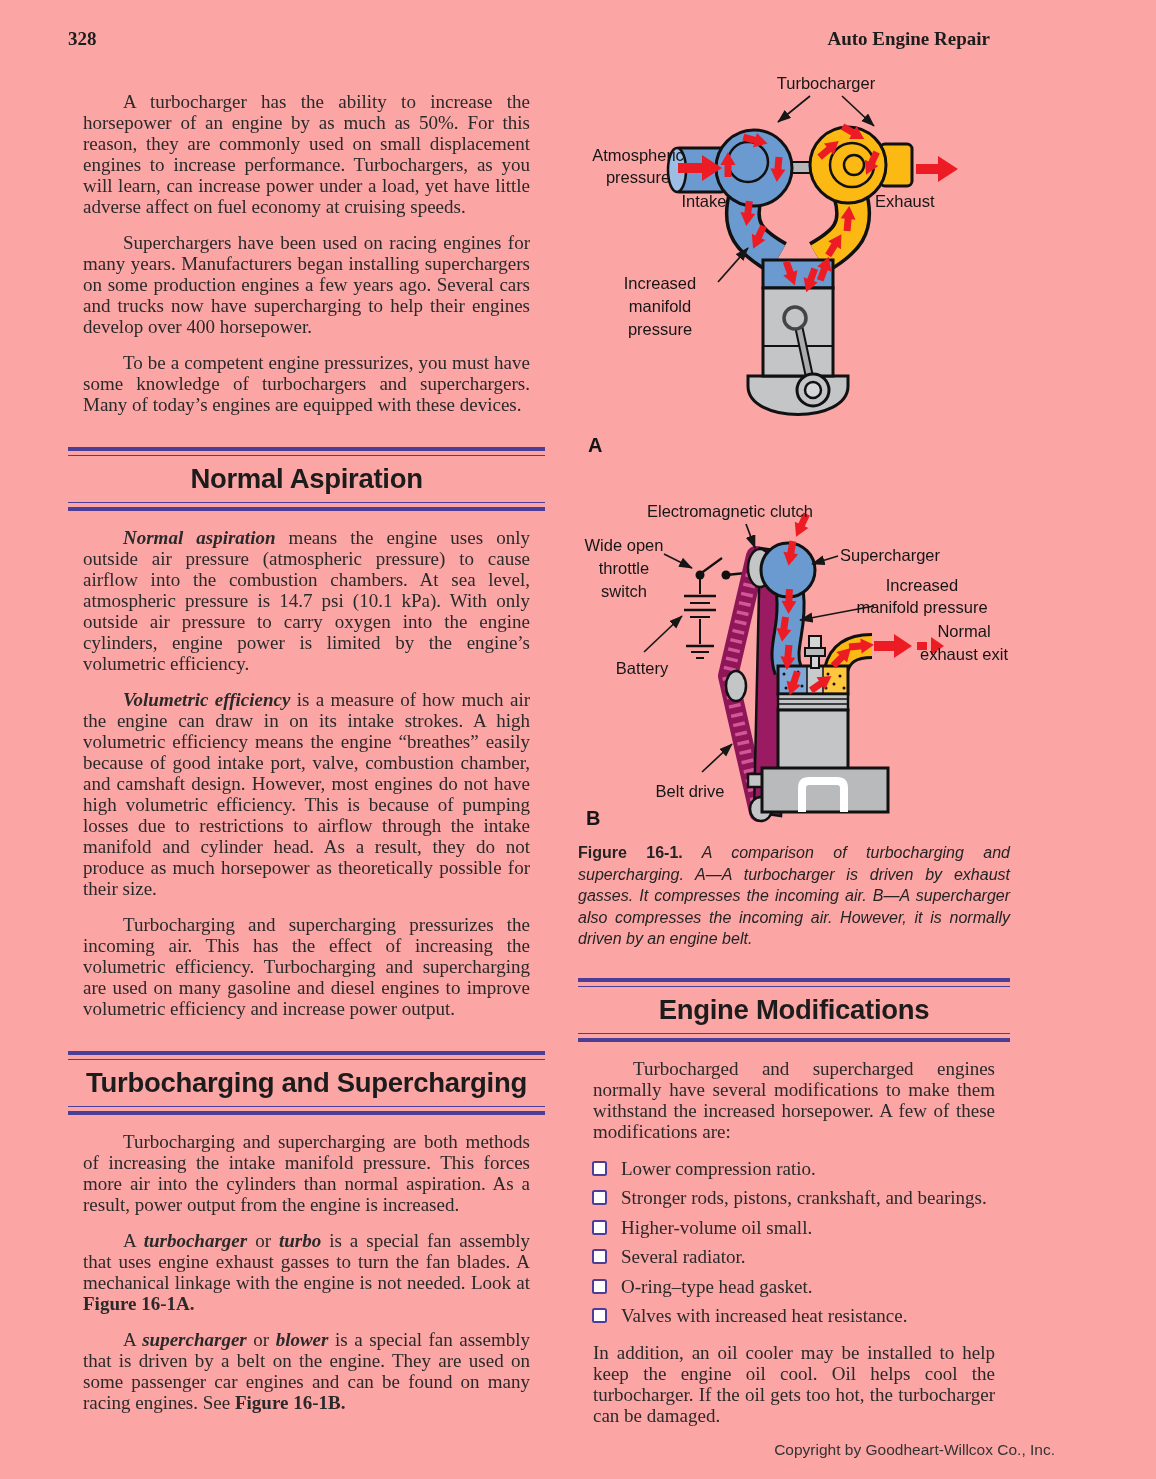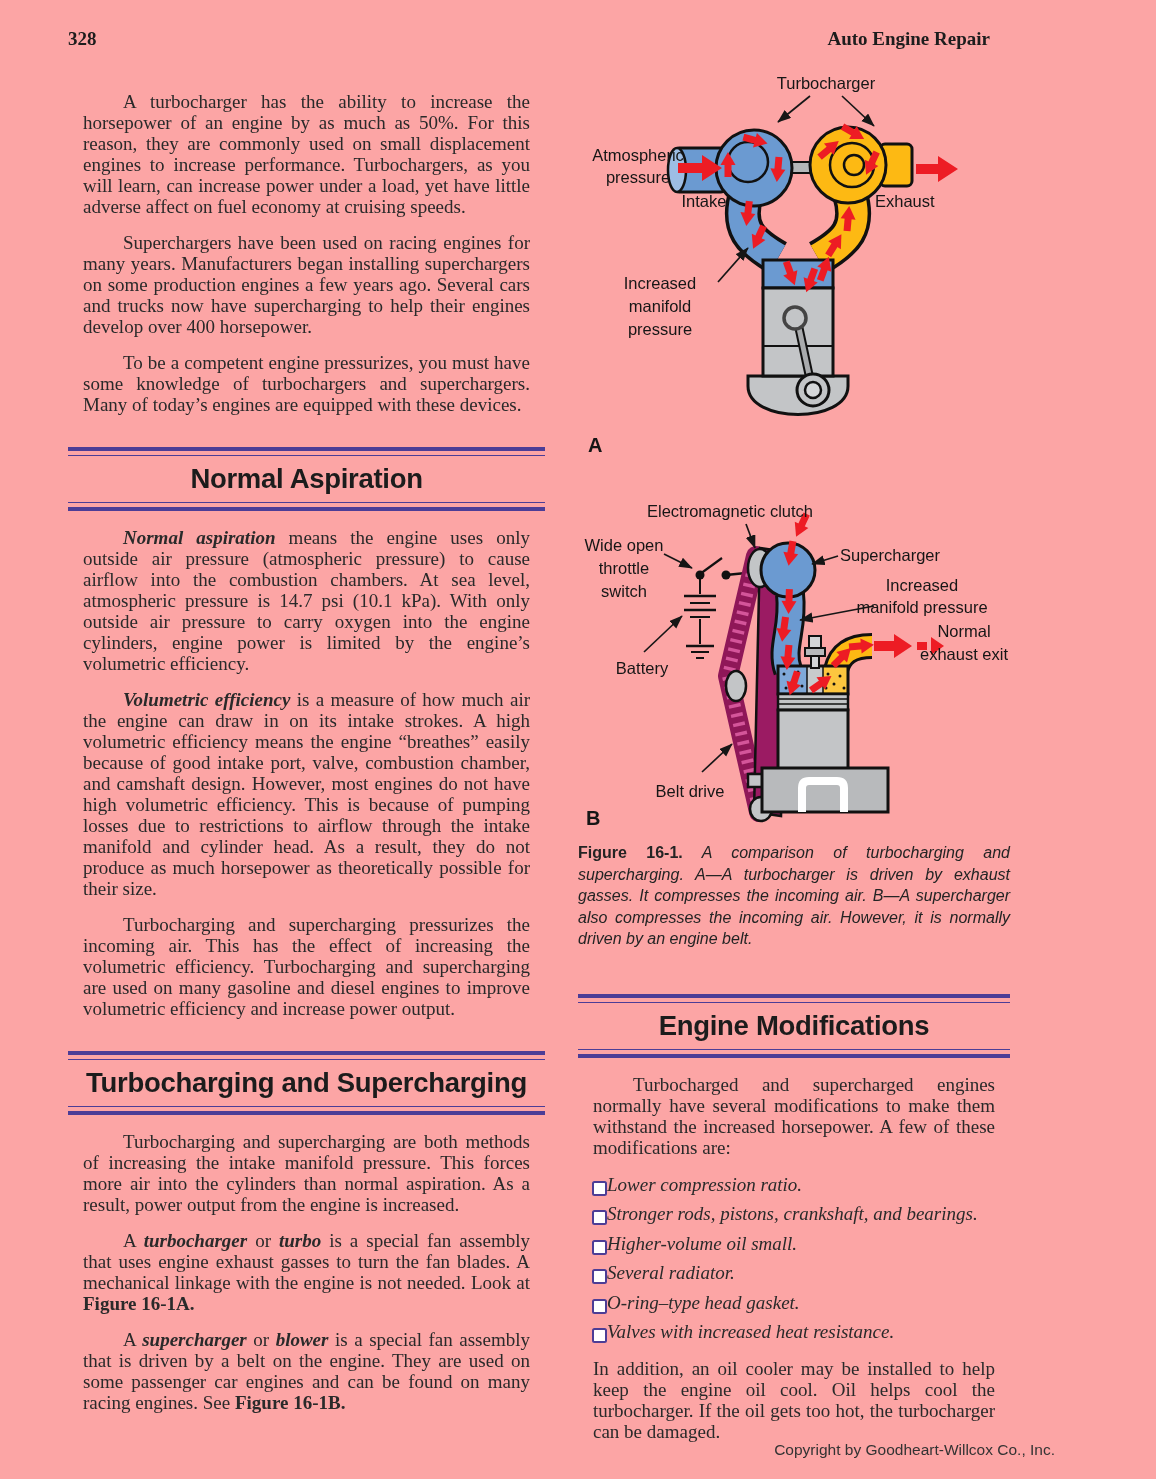--- a/index.html
+++ b/index.html
@@ -33,22 +33,22 @@
   .fig text.tag { font-size:20px; font-weight:bold; }
   .ldr { stroke:#161616; stroke-width:1.7; fill:none; }
   .caption {
     margin:14px 0 0; font-family:"Liberation Sans", sans-serif;
     font-size:16px; line-height:21.5px; text-align:justify; color:#242424;
   }
   .caption .cap-label { font-weight:bold; }
   .caption .cap-text  { font-style:italic;margin-top:33px; }
   .mods { list-style:none; margin:5px 0 0; padding:0 0 0 14px; }
   .mods li {
-    display:flex; align-items:flex-end; 
-    font-size:19px; line-height:23px; margin-bottom:6.5px; color:#2a2a2a;font-style:italic;
+    display:flex; align-items:flex-start; gap:14px;
+    font-size:19px; line-height:23px; margin-bottom:6.5px; color:#2a2a2a;
   }
   .sq {
     flex:none; width:11px; height:11px; margin-top:4px;
     border:2.6px solid #4c3d96; border-radius:2.5px; background:#fff;
   }
   .closing { margin-top:3px; }
   .copyright {
     position:absolute; top:1441px; right:101px;
     font-family:"Liberation Sans", sans-serif; font-size:15.5px; color:#333;
   }
@@ -286,21 +286,21 @@
       <text x="344" y="93" text-anchor="middle">Increased</text>
       <text x="344" y="115" text-anchor="middle">manifold pressure</text>
       <text x="386" y="139" text-anchor="middle">Normal</text>
       <text x="386" y="162" text-anchor="middle">exhaust exit</text>
       <text x="112" y="299" text-anchor="middle">Belt drive</text>
       <text x="8" y="327" class="tag">B</text>
     </svg>
 
     <p class="caption"><span class="cap-label">Figure 16-1.</span><span class="cap-text"> A comparison of turbocharging and supercharging. A—A turbocharger is driven by exhaust gasses. It compresses the incoming air. B—A supercharger also compresses the incoming air. However, it is normally driven by an engine belt.</span></p>
 
-    <div class="section-head" style="margin-top:44px">
+    <div class="section-head" style="margin-top:28px">
       <div class="rule-a"></div>
       <h2>Engine Modifications</h2>
       <div class="rule-b"></div>
     </div>
 
     <p class="body indent">Turbocharged and supercharged engines normally have several modifications to make them withstand the increased horsepower. A few of these modifications are:</p>
 
     <ul class="mods">
 
         <li>

